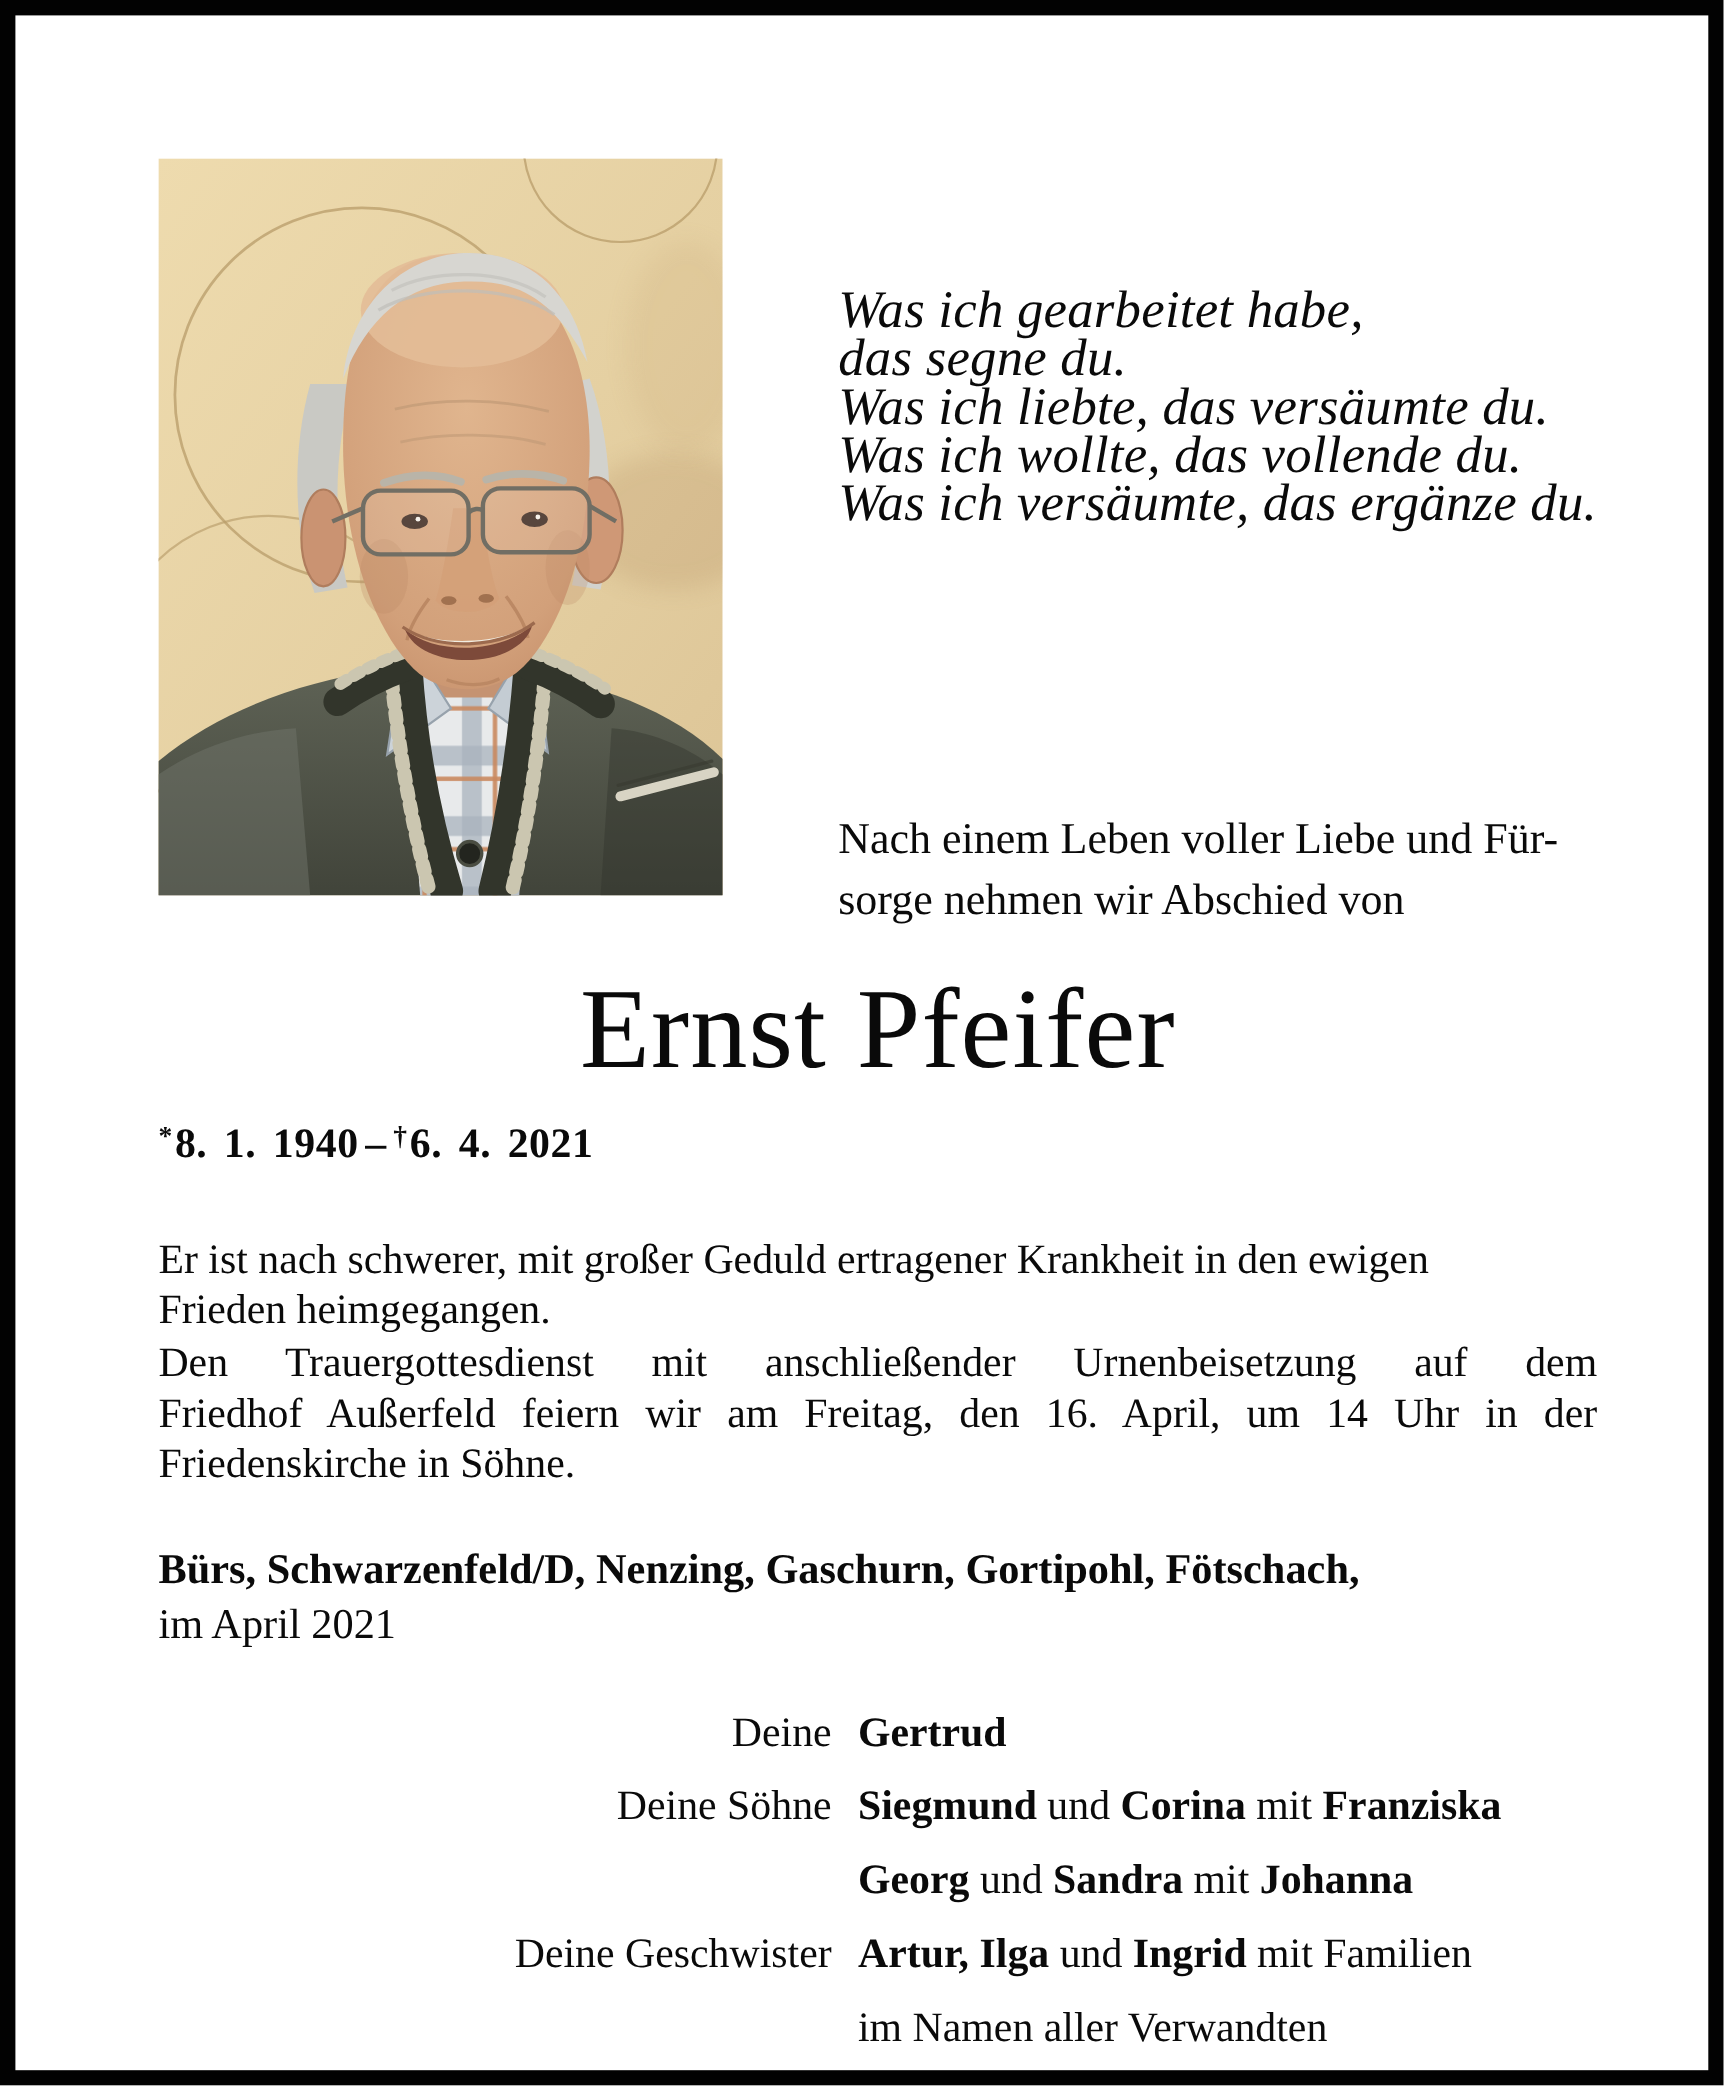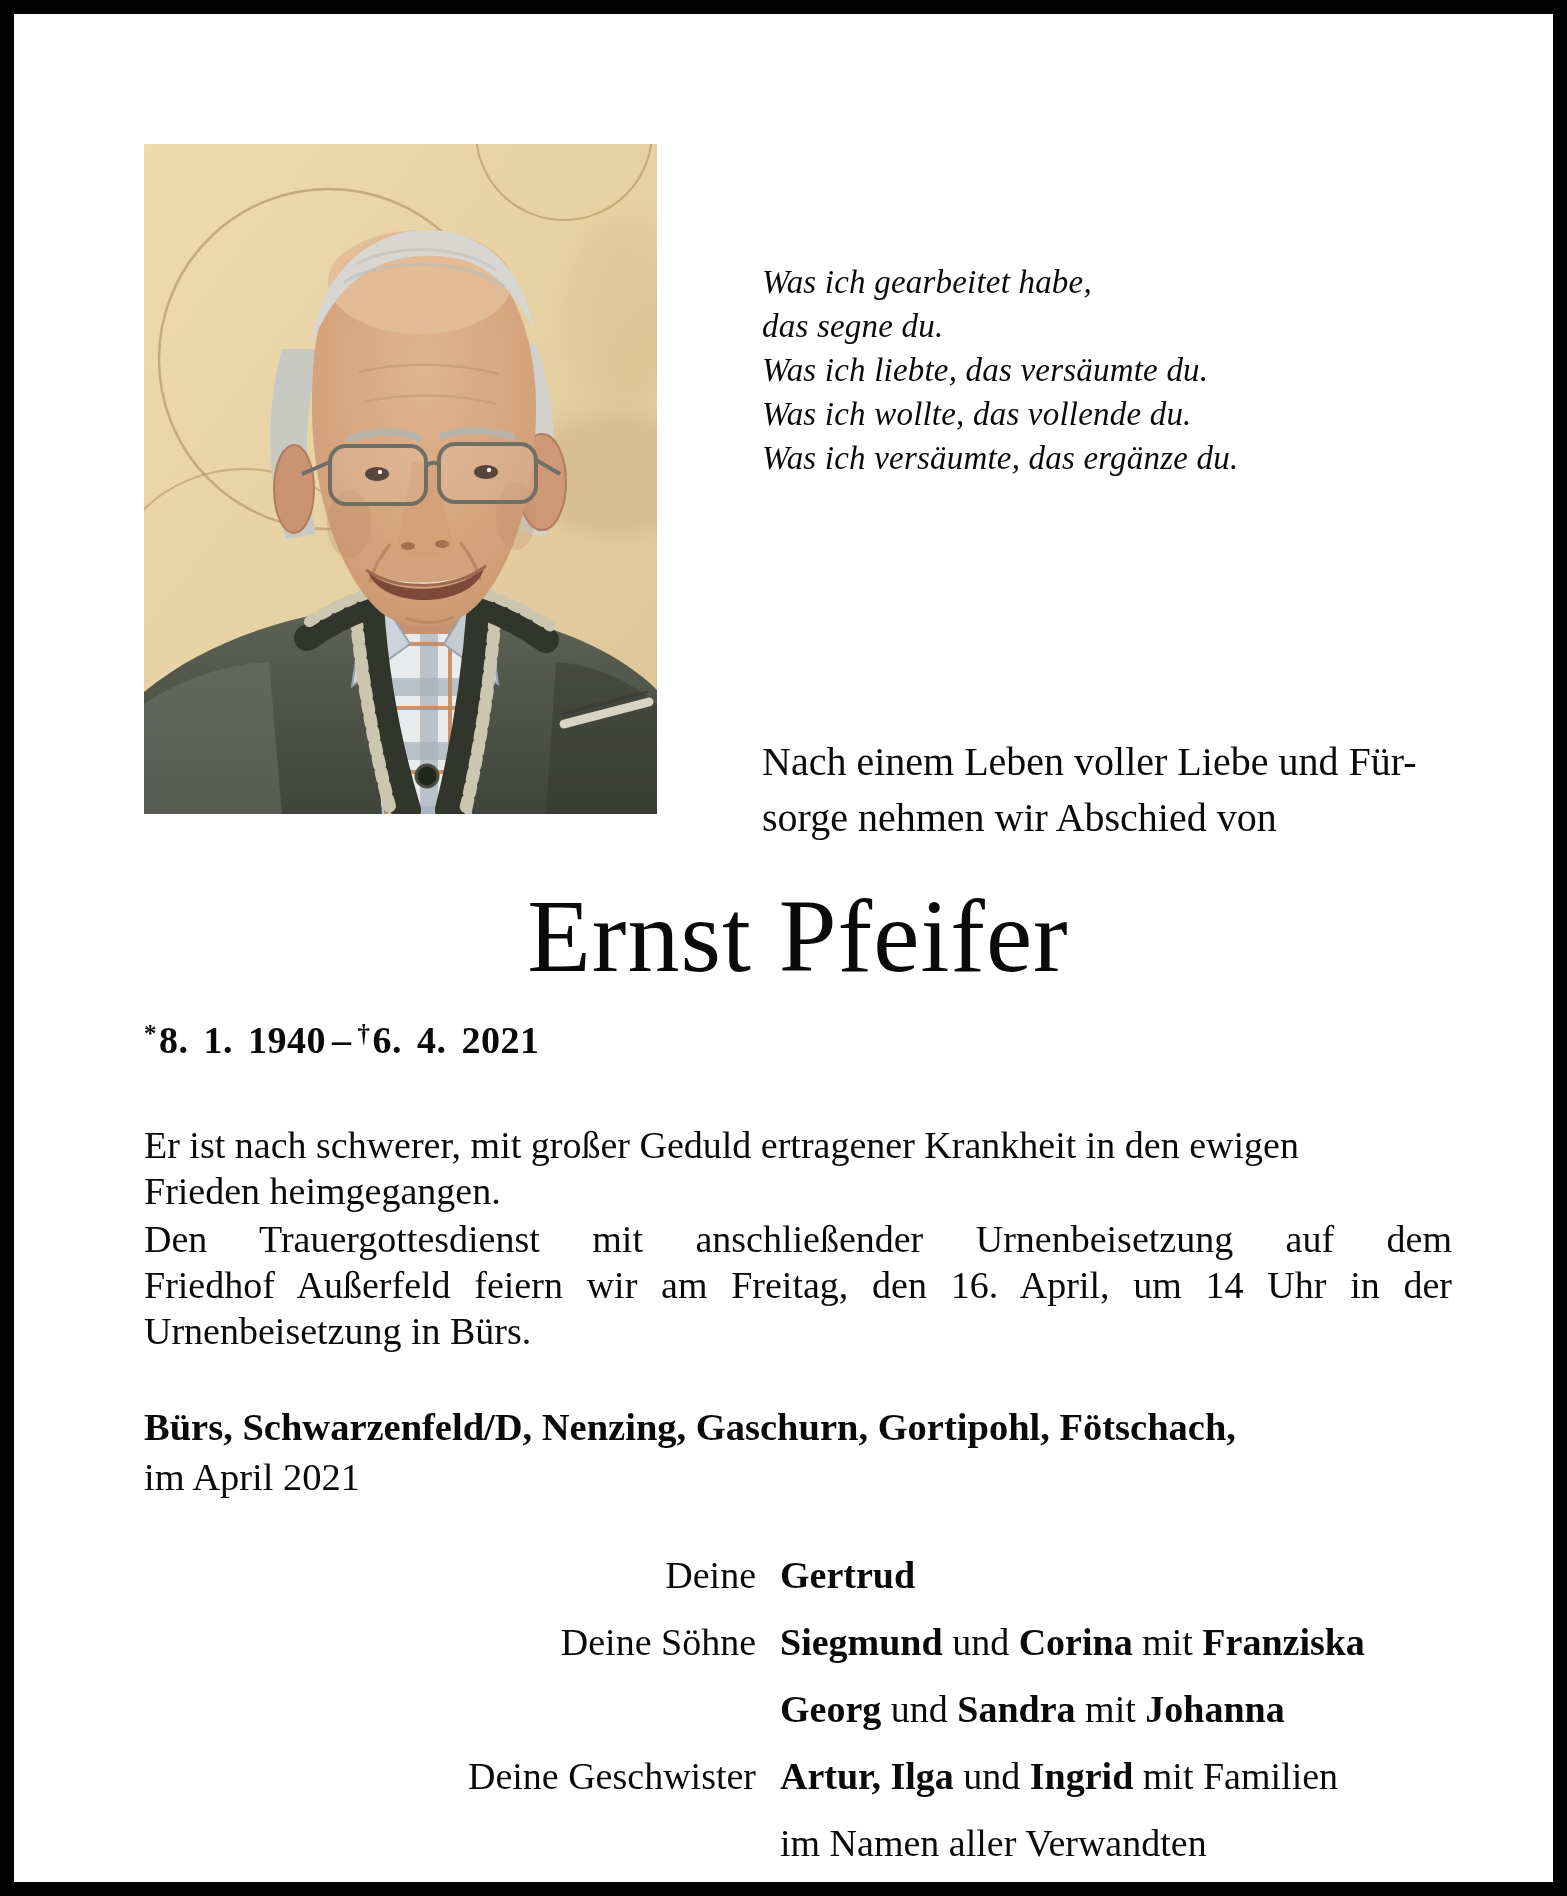--- a/index.html
+++ b/index.html
@@ -21,21 +21,21 @@
   }
   .photo {
     position: absolute; left: 130px; top: 130px;
     width: 513px; height: 670px;
   }
   .photo svg { display: block; width: 100%; height: 100%; }
 
   .poem {
     position: absolute; left: 748px; top: 246px;
     font-style: italic;
-    font-size: 33px; line-height: 44px;
+    font-size: 48px; line-height: 44px;
     letter-spacing: 0.2px;
   }
   .poem div { white-space: nowrap; }
 
   .intro {
     position: absolute; left: 748px; top: 720px;
     font-size: 40px; line-height: 56px;
   }
   .intro div { white-space: nowrap; }
 
@@ -217,21 +217,21 @@
   </div>
 
   <div class="para p1">
     <div>Er ist nach schwerer, mit großer Geduld ertragener Krankheit in den ewigen</div>
     <div>Frieden heimgegangen.</div>
   </div>
 
   <div class="para p2">
     <div class="jline">Den Trauergottesdienst mit anschließender Urnenbeisetzung auf dem</div>
     <div class="jline">Friedhof Außerfeld feiern wir am Freitag, den 16. April, um 14 Uhr in der</div>
-    <div>Urnenbeisetzung in Bürs.</div>
+    <div>Friedenskirche in Söhne.</div>
   </div>
 
   <div class="places">
     <div class="bold-line">Bürs, Schwarzenfeld/D, Nenzing, Gaschurn, Gortipohl, Fötschach,</div>
     <div>im April 2021</div>
   </div>
 
   <div class="family">
     <div class="label">Deine</div>
     <div class="value"><span class="b">Gertrud</span></div>

